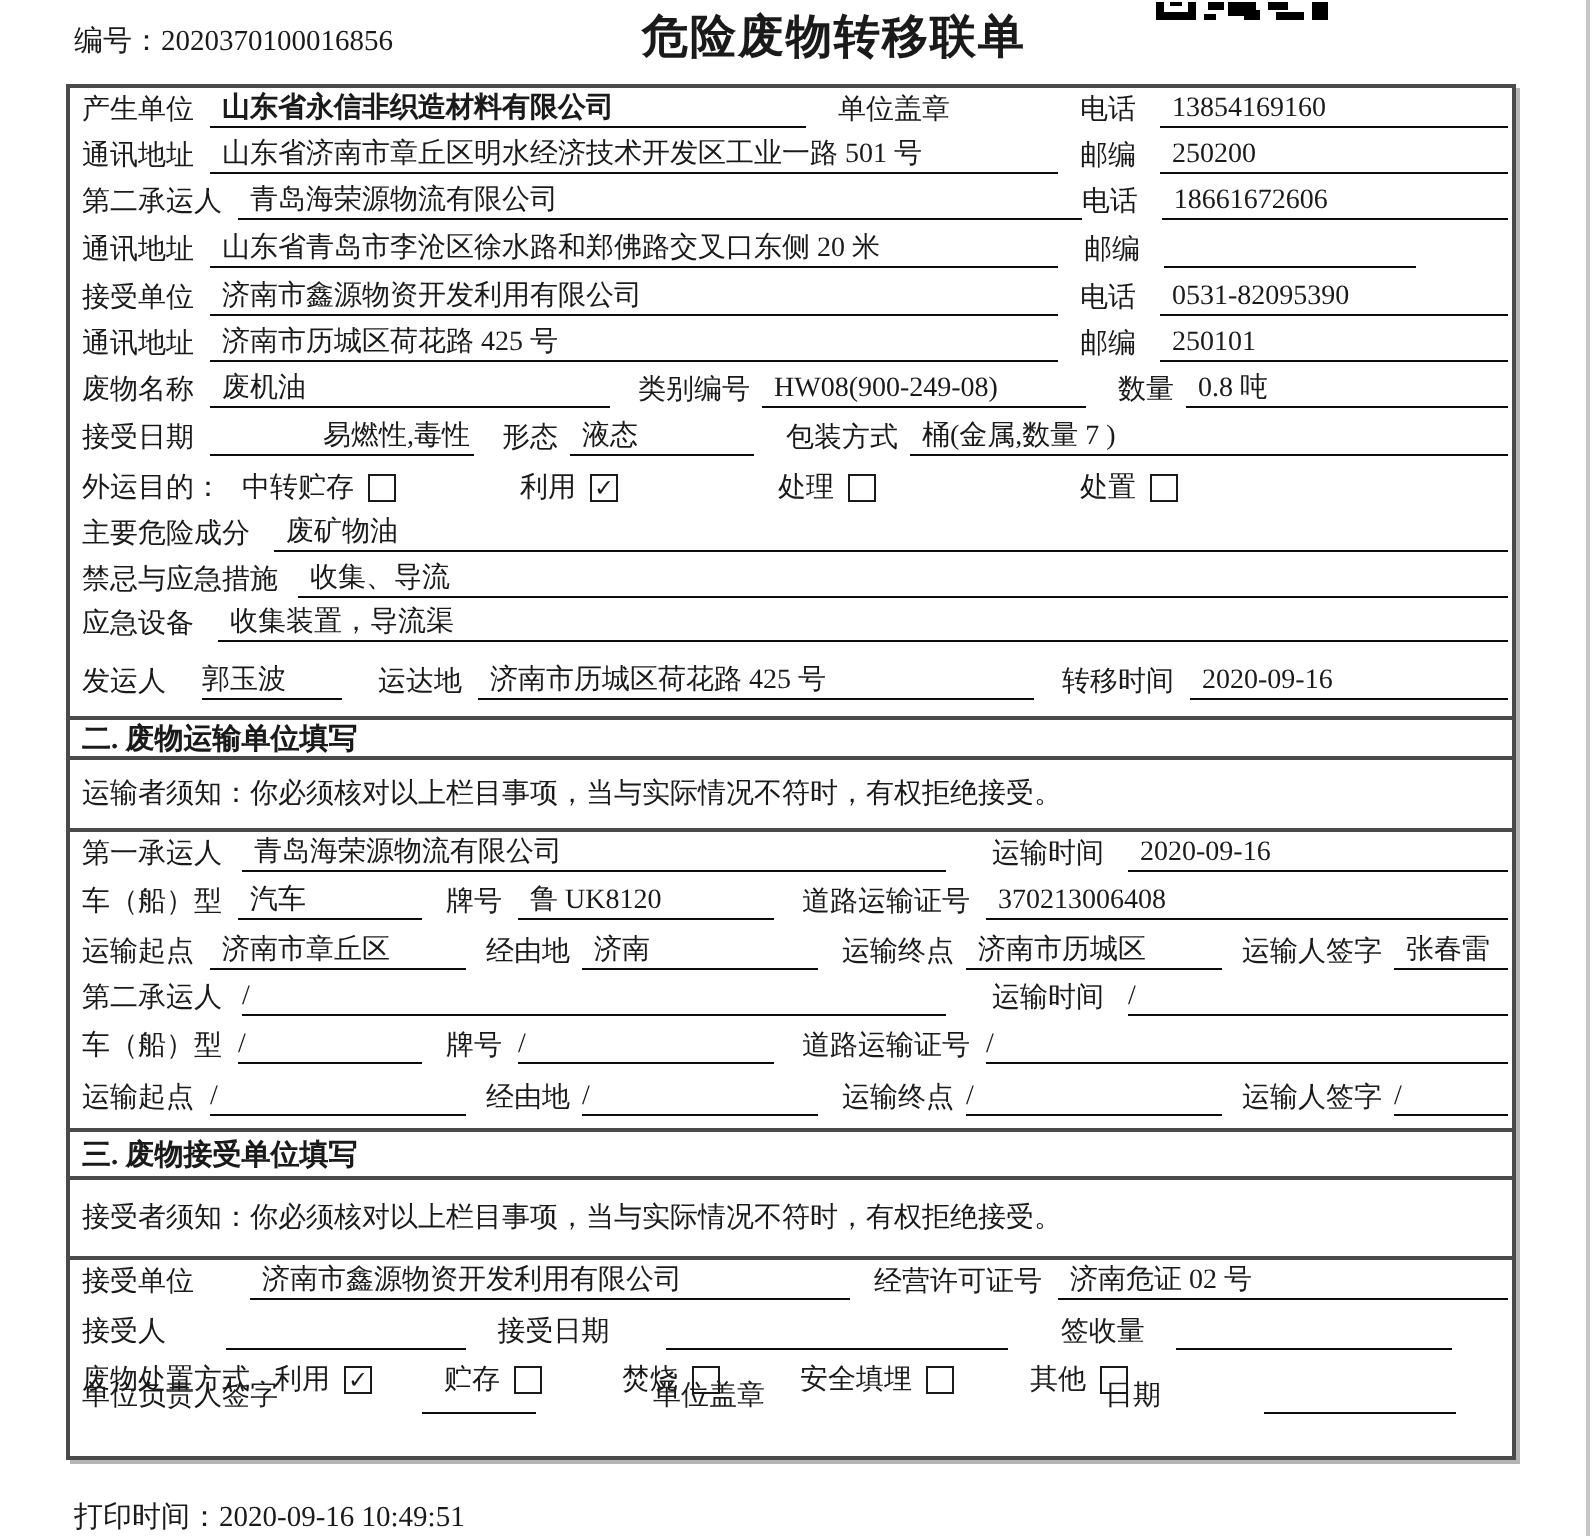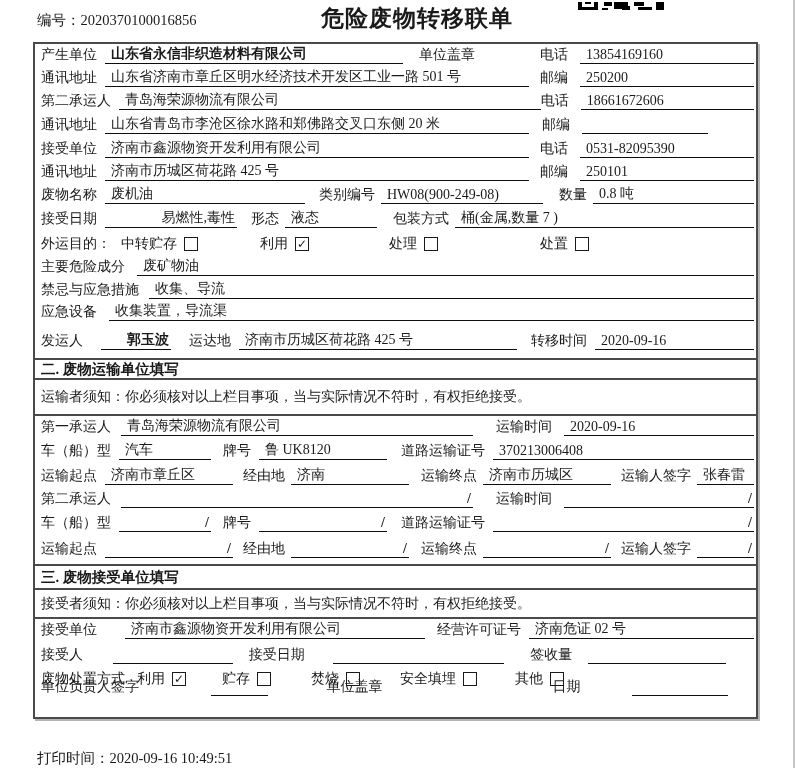--- a/index.html
+++ b/index.html
@@ -18,21 +18,21 @@
     border:2px solid #4a4a4a;background:#fff;box-shadow:2px 2px 0 #b5b5b5;
   }
   .r{display:flex;align-items:flex-end;box-sizing:border-box;padding:0 2px 3px 6px;height:23px;}
   .rc{align-items:center;padding-bottom:0;}
   .hd{display:flex;align-items:center;height:22px;box-sizing:border-box;padding-left:6px;
       font-weight:bold;font-size:14.5px;border-bottom:2px solid #4a4a4a;}
   .hd.mid{border-top:2px solid #4a4a4a;}
   .nt{display:flex;align-items:center;box-sizing:border-box;padding-left:6px;border-bottom:2px solid #4a4a4a;}
   .lbl{white-space:nowrap;}
   .val{border-bottom:1px solid #0d0d0d;white-space:nowrap;box-sizing:border-box;padding:0 2px 0 6px;min-height:17px;}
-  .tc{text-align:right;padding-left:0;font-weight:bold;}
+  .tc{text-align:left;padding-left:0;}
   .ra{margin-left:auto;}
   .rv{width:174px;margin-left:12px;}
   .grp{display:flex;align-items:center;white-space:nowrap;}
   .cb{display:inline-block;width:12px;height:12px;border:1.5px solid #1a1a1a;margin-left:7px;
       font-family:"DejaVu Sans",sans-serif;font-size:12px;line-height:12px;text-align:center;
       flex:none;}
   .print-line{position:absolute;left:37px;top:749px;font-size:14.5px;white-space:nowrap;}
 </style>
 </head>
 <body>
@@ -220,21 +220,21 @@
     <span class="lbl" style="margin-left:10px;">经由地</span>
     <span class="val tc" style="width:118px;margin-left:6px;">/</span>
     <span class="lbl" style="margin-left:12px;">运输终点</span>
     <span class="val tc" style="width:128px;margin-left:6px;">/</span>
     <span class="lbl" style="margin-left:10px;">运输人签字</span>
     <span class="val tc" style="flex:1;margin-left:6px;">/</span>
   </div>
 
   <div class="hd mid" style="height:26px;">三. 废物接受单位填写</div>
 
-  <div class="nt" style="height:29px;">接受者须知：你必须核对以上栏目事项，当与实际情况不符时，有权拒绝接受。</div>
+  <div class="nt" style="height:40px;">接受者须知：你必须核对以上栏目事项，当与实际情况不符时，有权拒绝接受。</div>
 
   <div class="r">
     <span class="lbl">接受单位</span>
     <span class="val" style="width:300px;margin-left:28px;">济南市鑫源物资开发利用有限公司</span>
     <span class="lbl" style="margin-left:12px;">经营许可证号</span>
     <span class="val" style="flex:1;margin-left:8px;">济南危证 02 号</span>
   </div>
 
   <div class="r" style="height:25px;">
     <span class="lbl">接受人</span>

